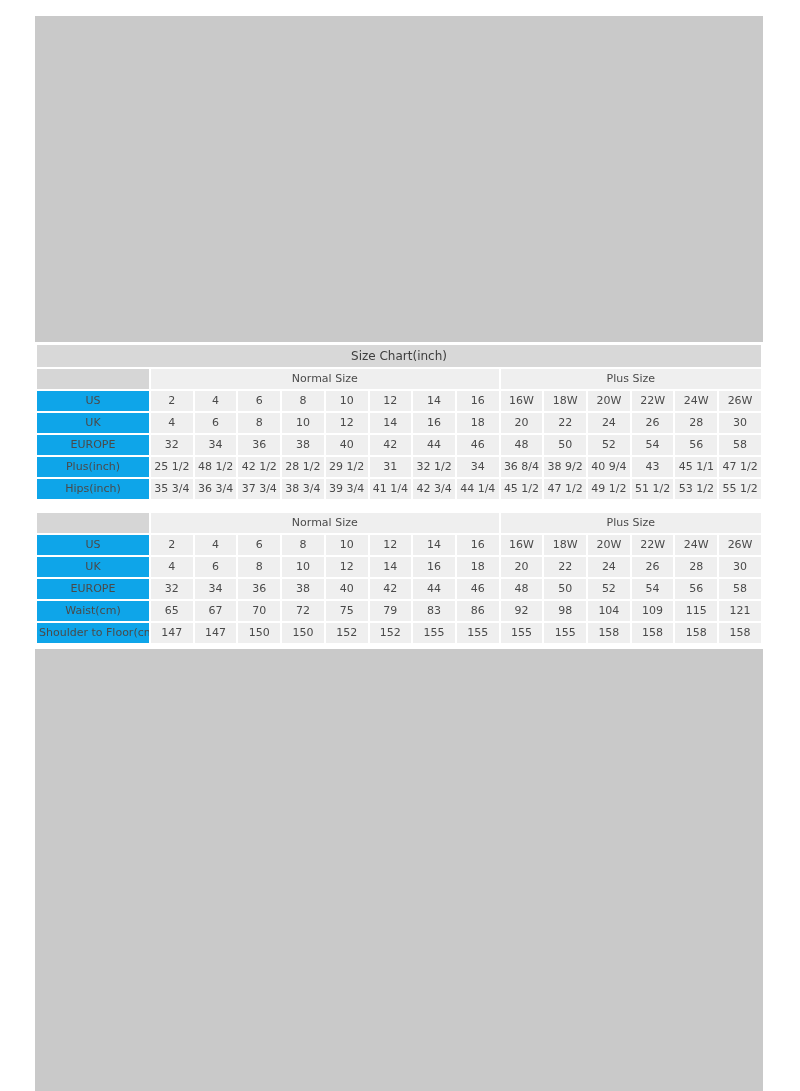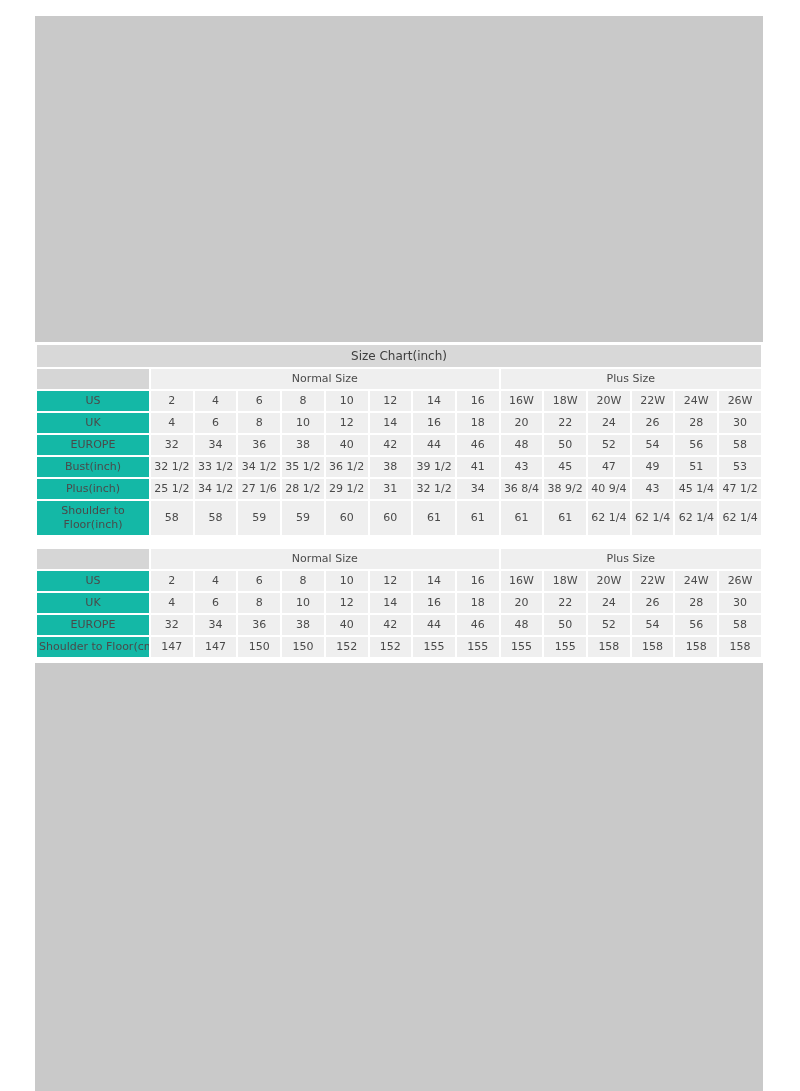--- a/index.html
+++ b/index.html
@@ -54,21 +54,21 @@
     padding: 3px 0;
     overflow: hidden;
   }
   table.size-chart td.title-cell {
     background: #d8d8d8;
     color: #3d3d3d;
     font-size: 12px;
     padding: 4px 0;
   }
   table.size-chart td.label {
-    background: #14b8a6;
+    background: #0ea5e9;
     padding-left: 2px;
     padding-right: 2px;
   }
   table.size-chart td.corner {
     background: #d6d6d6;
   }
   table.size-chart td.group-header {
     background: #efefef;
   }
   table.cm-table td.label {
@@ -157,69 +157,52 @@
               <td>44</td>
               <td>46</td>
               <td>48</td>
               <td>50</td>
               <td>52</td>
               <td>54</td>
               <td>56</td>
               <td>58</td>
             </tr>
             <tr>
-              <td class="label">Bust(inch)</td>
-              <td>32 1/2</td>
-              <td>33 1/2</td>
-              <td>34 1/2</td>
-              <td>35 1/2</td>
-              <td>36 1/2</td>
-              <td>38</td>
-              <td>39 1/2</td>
-              <td>41</td>
-              <td>43</td>
-              <td>45</td>
-              <td>47</td>
-              <td>49</td>
-              <td>51</td>
-              <td>53</td>
-            </tr>
-            <tr>
               <td class="label">Plus(inch)</td>
               <td>25 1/2</td>
-              <td>34 1/2</td>
-              <td>27 1/6</td>
+              <td>48 1/2</td>
+              <td>42 1/2</td>
               <td>28 1/2</td>
               <td>29 1/2</td>
               <td>31</td>
               <td>32 1/2</td>
               <td>34</td>
               <td>36 8/4</td>
               <td>38 9/2</td>
               <td>40 9/4</td>
               <td>43</td>
-              <td>45 1/4</td>
+              <td>45 1/1</td>
               <td>47 1/2</td>
             </tr>
             <tr>
-              <td class="label">Shoulder to Floor(inch)</td>
-              <td>58</td>
-              <td>58</td>
-              <td>59</td>
-              <td>59</td>
-              <td>60</td>
-              <td>60</td>
-              <td>61</td>
-              <td>61</td>
-              <td>61</td>
-              <td>61</td>
-              <td>62 1/4</td>
-              <td>62 1/4</td>
-              <td>62 1/4</td>
-              <td>62 1/4</td>
+              <td class="label">Hips(inch)</td>
+              <td>35 3/4</td>
+              <td>36 3/4</td>
+              <td>37 3/4</td>
+              <td>38 3/4</td>
+              <td>39 3/4</td>
+              <td>41 1/4</td>
+              <td>42 3/4</td>
+              <td>44 1/4</td>
+              <td>45 1/2</td>
+              <td>47 1/2</td>
+              <td>49 1/2</td>
+              <td>51 1/2</td>
+              <td>53 1/2</td>
+              <td>55 1/2</td>
             </tr>
           </tbody>
       </table>
 
       <div class="tables-gap"></div>
 
       <table class="size-chart cm-table">
         <colgroup>
           <col class="label-col">
           <col>
@@ -290,20 +273,37 @@
               <td>44</td>
               <td>46</td>
               <td>48</td>
               <td>50</td>
               <td>52</td>
               <td>54</td>
               <td>56</td>
               <td>58</td>
             </tr>
             <tr>
+              <td class="label">Waist(cm)</td>
+              <td>65</td>
+              <td>67</td>
+              <td>70</td>
+              <td>72</td>
+              <td>75</td>
+              <td>79</td>
+              <td>83</td>
+              <td>86</td>
+              <td>92</td>
+              <td>98</td>
+              <td>104</td>
+              <td>109</td>
+              <td>115</td>
+              <td>121</td>
+            </tr>
+            <tr>
               <td class="label">Shoulder to Floor(cm)</td>
               <td>147</td>
               <td>147</td>
               <td>150</td>
               <td>150</td>
               <td>152</td>
               <td>152</td>
               <td>155</td>
               <td>155</td>
               <td>155</td>

